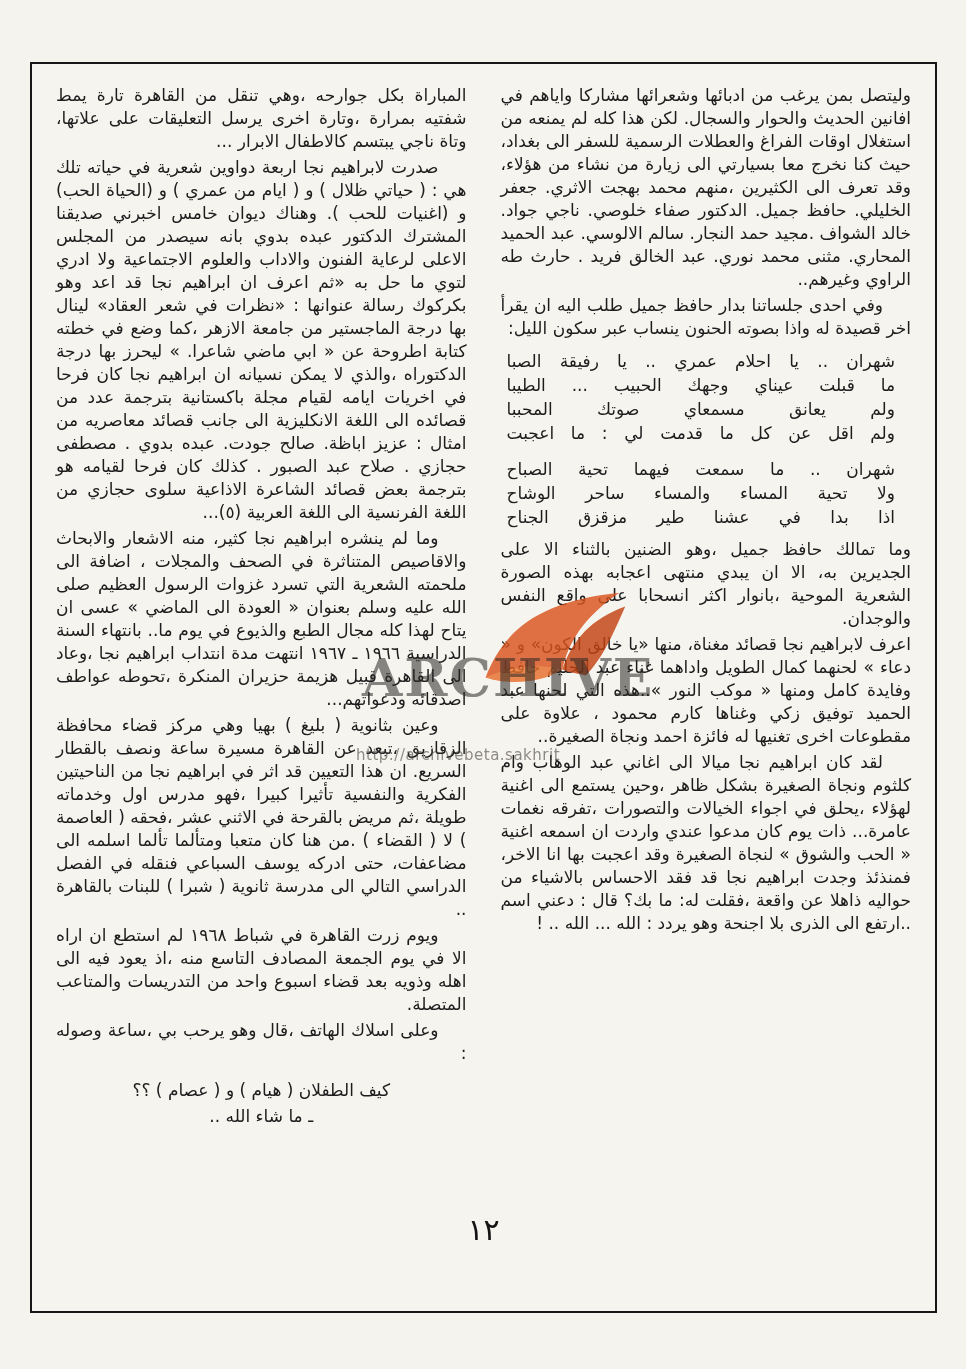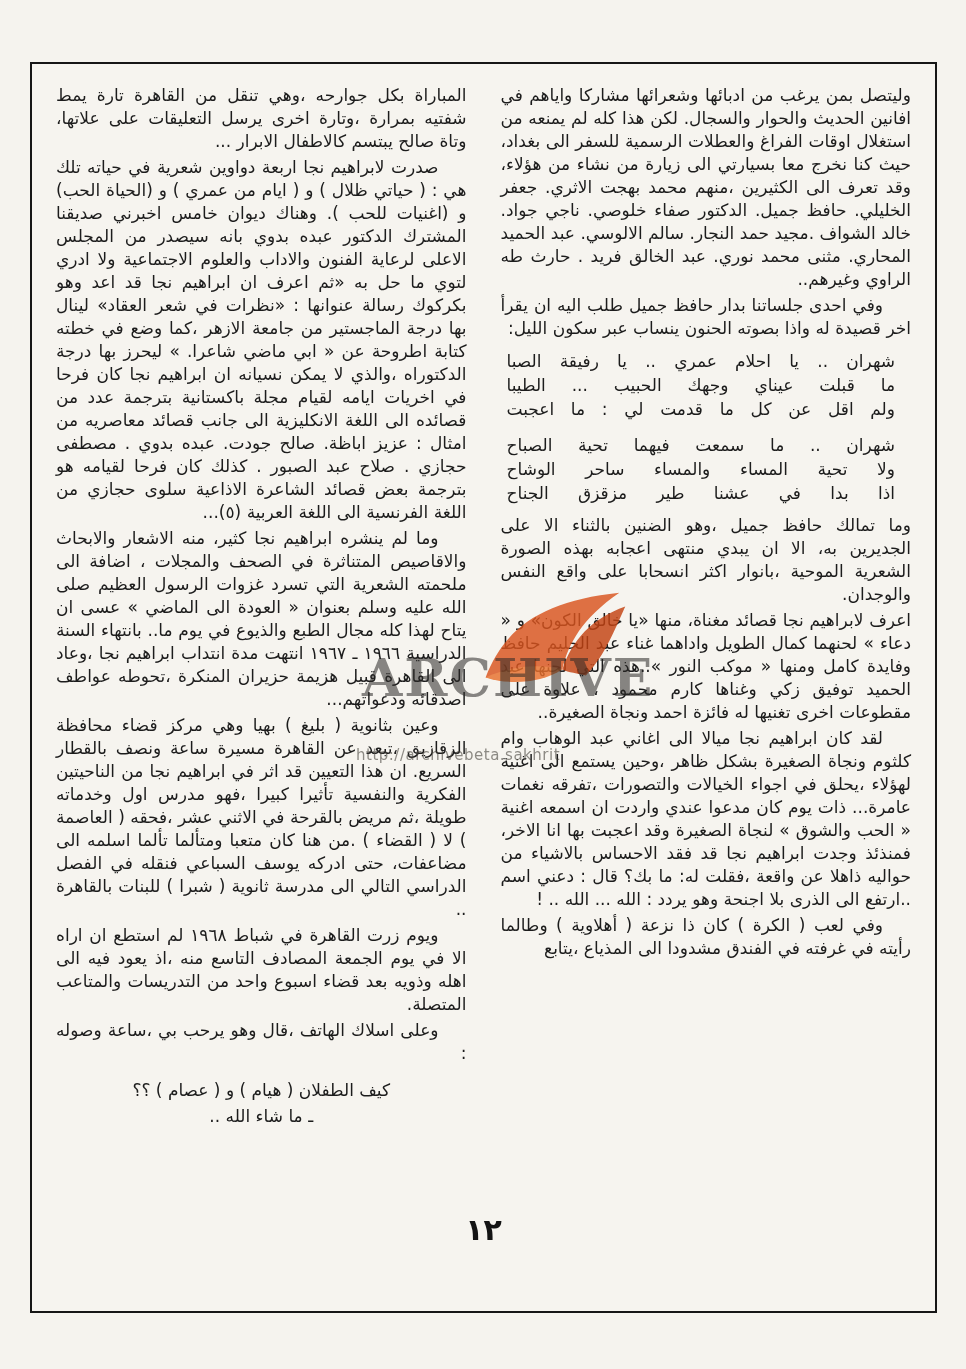--- a/index.html
+++ b/index.html
@@ -42,21 +42,21 @@
     line-height: 24px;
   }
   .poem + .poem { margin-top: 12px; }
   .centered { text-align: center; text-indent: 0; text-align-last: center; }
   .dialog-gap { margin-top: 14px; text-align: center; }
   .page-number {
     position: absolute;
     bottom: 64px; left: 0; right: 0;
     text-align: center;
     font-size: 30px;
-    font-weight: bold;
+    font-weight: normal;
     color: #141414;
     margin-top: 8px;
   }
   
   .watermark {
     position: absolute;
     left: 340px; top: 575px;
     width: 330px; height: 200px;
     pointer-events: none;
     z-index: 5;
@@ -91,37 +91,37 @@
   <div class="frame">
     <div class="content" dir="rtl" lang="ar">
 
       <div class="col">
         <p class="para no-indent">وليتصل بمن يرغب من ادبائها وشعرائها مشاركا واياهم في افانين الحديث والحوار والسجال. لكن هذا كله لم يمنعه من استغلال اوقات الفراغ والعطلات الرسمية للسفر الى بغداد، حيث كنا نخرج معا بسيارتي الى زيارة من نشاء من هؤلاء، وقد تعرف الى الكثيرين ،منهم محمد بهجت الاثري. جعفر الخليلي. حافظ جميل. الدكتور صفاء خلوصي. ناجي جواد. خالد الشواف .مجيد حمد النجار. سالم الالوسي. عبد الحميد المحاري. مثنى محمد نوري. عبد الخالق فريد . حارث طه الراوي وغيرهم..</p>
         <p class="para">وفي احدى جلساتنا بدار حافظ جميل طلب اليه ان يقرأ اخر قصيدة له واذا بصوته الحنون ينساب عبر سكون الليل:</p>
 
         <div class="poem">
           <div class="poem-line">شهران .. يا احلام عمري .. يا رفيقة الصبا</div>
           <div class="poem-line">ما قبلت عيناي وجهك الحبيب ... الطيبا</div>
+          <div class="poem-line">ولم يعانق مسمعاي صوتك المحببا</div>
           <div class="poem-line">ولم اقل عن كل ما قدمت لي : ما اعجبت</div>
         </div>
 
         <div class="poem">
           <div class="poem-line">شهران .. ما سمعت فيهما تحية الصباح</div>
           <div class="poem-line">ولا تحية المساء والمساء ساحر الوشاح</div>
           <div class="poem-line">اذا بدا في عشنا طير مزقزق الجناح</div>
         </div>
 
         <p class="para no-indent">وما تمالك حافظ جميل ،وهو الضنين بالثناء الا على الجديرين به، الا ان يبدي منتهى اعجابه بهذه الصورة الشعرية الموحية ،بانوار اكثر انسحابا على واقع النفس والوجدان.</p>
         <p class="para no-indent">اعرف لابراهيم نجا قصائد مغناة، منها «يا خالق الكون» و « دعاء » لحنهما كمال الطويل واداهما غناء عبد الحليم حافظ وفايدة كامل ومنها « موكب النور »..هذه التي لحنها عبد الحميد توفيق زكي وغناها كارم محمود ، علاوة على مقطوعات اخرى تغنيها له فائزة احمد ونجاة الصغيرة..</p>
         <p class="para">لقد كان ابراهيم نجا ميالا الى اغاني عبد الوهاب وام كلثوم ونجاة الصغيرة بشكل ظاهر ،وحين يستمع الى اغنية لهؤلاء ،يحلق في اجواء الخيالات والتصورات ،تفرقه نغمات عامرة... ذات يوم كان مدعوا عندي واردت ان اسمعه اغنية « الحب والشوق » لنجاة الصغيرة وقد اعجبت بها انا الاخر، فمنذئذ وجدت ابراهيم نجا قد فقد الاحساس بالاشياء من حواليه ذاهلا عن واقعة ،فقلت له: ما بك؟ قال : دعني اسم ..ارتفع الى الذرى بلا اجنحة وهو يردد : الله ... الله .. !</p>
-        <p class="para">وفي لعب ( الكرة ) كان ذا نزعة ( أهلاوية ) وطالما رأيته في غرفته في الفندق مشدودا الى المذياع ،يتابع</p>
       </div>
 
       <div class="col">
-        <p class="para no-indent">المباراة بكل جوارحه ،وهي تنقل من القاهرة تارة يمط شفتيه بمرارة ،وتارة اخرى يرسل التعليقات على علاتها، وتاة صالح يبتسم كالاطفال الابرار ...</p>
+        <p class="para no-indent">المباراة بكل جوارحه ،وهي تنقل من القاهرة تارة يمط شفتيه بمرارة ،وتارة اخرى يرسل التعليقات على علاتها، وتاة ناجي يبتسم كالاطفال الابرار ...</p>
         <p class="para">صدرت لابراهيم نجا اربعة دواوين شعرية في حياته تلك هي : ( حياتي ظلال ) و ( ايام من عمري ) و (الحياة الحب) و (اغنيات للحب ). وهناك ديوان خامس اخبرني صديقنا المشترك الدكتور عبده بدوي بانه سيصدر من المجلس الاعلى لرعاية الفنون والاداب والعلوم الاجتماعية ولا ادري لتوي ما حل به «ثم اعرف ان ابراهيم نجا قد اعد وهو بكركوك رسالة عنوانها : «نظرات في شعر العقاد» لينال بها درجة الماجستير من جامعة الازهر ،كما وضع في خطته كتابة اطروحة عن « ابي ماضي شاعرا. » ليحرز بها درجة الدكتوراه ،والذي لا يمكن نسيانه ان ابراهيم نجا كان فرحا في اخريات ايامه لقيام مجلة باكستانية بترجمة عدد من قصائده الى اللغة الانكليزية الى جانب قصائد معاصريه من امثال : عزيز اباظة. صالح جودت. عبده بدوي . مصطفى حجازي . صلاح عبد الصبور . كذلك كان فرحا لقيامه هو بترجمة بعض قصائد الشاعرة الاذاعية سلوى حجازي من اللغة الفرنسية الى اللغة العربية (٥)...</p>
         <p class="para">وما لم ينشره ابراهيم نجا كثير، منه الاشعار والابحاث والاقاصيص المتناثرة في الصحف والمجلات ، اضافة الى ملحمته الشعرية التي تسرد غزوات الرسول العظيم صلى الله عليه وسلم بعنوان « العودة الى الماضي » عسى ان يتاح لهذا كله مجال الطبع والذيوع في يوم ما.. بانتهاء السنة الدراسية ١٩٦٦ ـ ١٩٦٧ انتهت مدة انتداب ابراهيم نجا ،وعاد الى القاهرة قبيل هزيمة حزيران المنكرة ،تحوطه عواطف اصدقائه ودعواتهم...</p>
         <p class="para">وعين بثانوية ( بليغ ) بهيا وهي مركز قضاء محافظة الزقازيق ،تبعد عن القاهرة مسيرة ساعة ونصف بالقطار السريع. ان هذا التعيين قد اثر في ابراهيم نجا من الناحيتين الفكرية والنفسية تأثيرا كبيرا ،فهو مدرس اول وخدماته طويلة ،ثم مريض بالقرحة في الاثني عشر ،فحقه ( العاصمة ) لا ( القضاء ) .من هنا كان متعبا ومتألما تألما اسلمه الى مضاعفات، حتى ادركه يوسف السباعي فنقله في الفصل الدراسي التالي الى مدرسة ثانوية ( شبرا ) للبنات بالقاهرة ..</p>
         <p class="para">ويوم زرت القاهرة في شباط ١٩٦٨ لم استطع ان اراه الا في يوم الجمعة المصادف التاسع منه ،اذ يعود فيه الى اهله وذويه بعد قضاء اسبوع واحد من التدريسات والمتاعب المتصلة.</p>
         <p class="para">وعلى اسلاك الهاتف ،قال وهو يرحب بي ،ساعة وصوله :</p>
         <p class="para centered dialog-gap">كيف الطفلان ( هيام ) و ( عصام ) ؟؟</p>
         <p class="para centered">ـ ما شاء الله ..</p>
       </div>
 
     </div>

